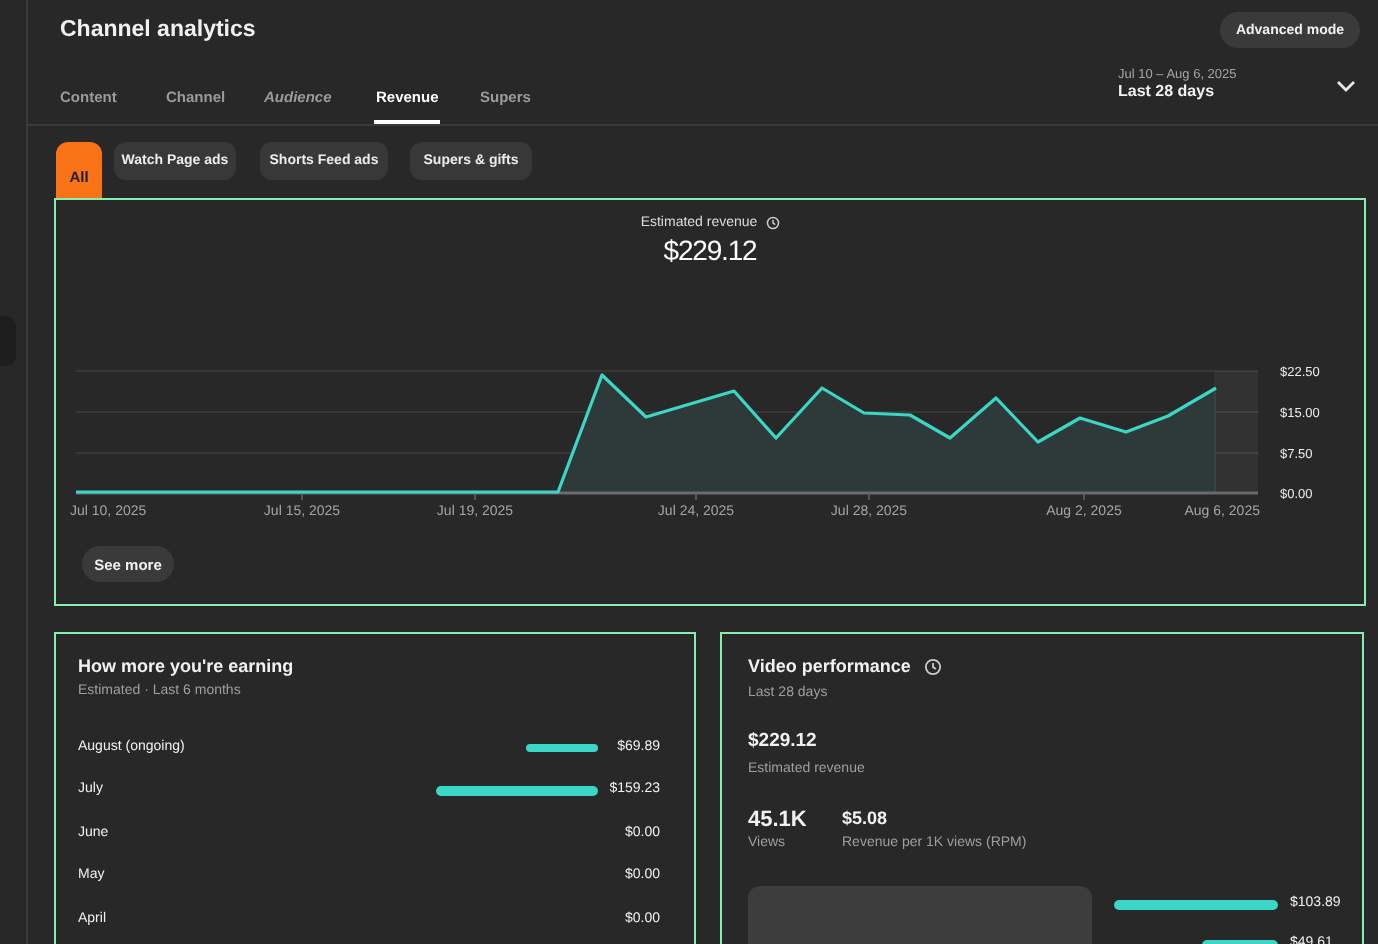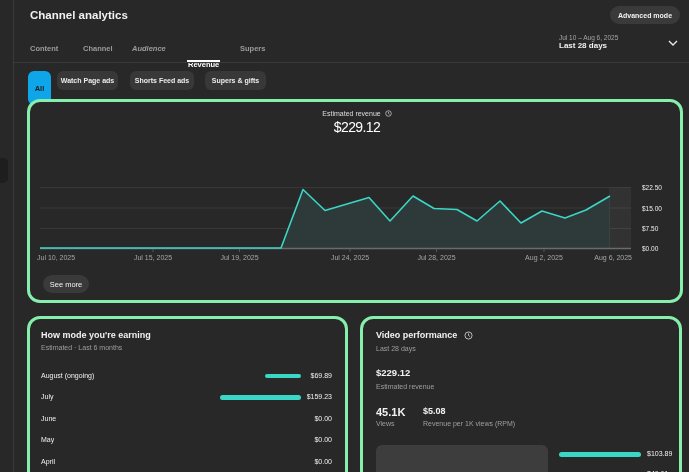--- a/index.html
+++ b/index.html
@@ -1,52 +1,52 @@
 <!DOCTYPE html>
 <html><head>
 <meta charset="utf-8">
 <style>
   html,body{margin:0;padding:0;}
   body{width:689px;height:472px;overflow:hidden;background:#282828;
        font-family:"Liberation Sans",sans-serif;position:relative;}
   .abs{position:absolute;}
-  .card{position:absolute;background:#282828;border:3px solid #86efac;border-radius:13px;box-sizing:border-box;}
+  .card{position:absolute;background:#282828;border:1px solid #86efac;border-radius:0;box-sizing:border-box;}
   .white{color:#f1f1f1;}
 </style>
 </head>
 <body>
 
 <div class="abs" style="left:13px;top:0;width:1px;height:472px;background:#3a3a3a;"></div>
 
 <div class="abs" style="left:-4px;top:158px;width:12px;height:25px;background:#1e1e1e;border-radius:5px;"></div>
 
 <div class="abs white" style="left:30px;top:9px;font-size:11.5px;font-weight:bold;">Channel analytics</div>
 
 <div class="abs" style="left:610px;top:6px;width:70px;height:18px;background:#3a3a3a;border-radius:9px;
      display:flex;align-items:center;justify-content:center;">
   <span style="color:#f1f1f1;font-size:7px;font-weight:bold;white-space:nowrap;">Advanced mode</span>
 </div>
 
 <div class="abs" style="left:0;top:44px;font-size:7.5px;font-weight:bold;color:#9b9b9b;">
   <span class="abs" style="left:30px;top:0;">Content</span>
   <span class="abs" style="left:83px;top:0;">Channel</span>
   <span class="abs" style="left:132px;top:0;font-style:italic;">Audience</span>
-  <span class="abs" style="left:188px;top:16px;color:#fff;">Revenue</span>
+  <span class="abs" style="left:188px;top:0;color:#fff;">Revenue</span>
   <span class="abs" style="left:240px;top:0;">Supers</span>
 </div>
 <div class="abs" style="left:187px;top:60px;width:33px;height:2px;background:#fff;"></div>
 <div class="abs" style="left:13px;top:62px;width:676px;height:1px;background:#3a3a3a;"></div>
 
 <div class="abs" style="left:559px;top:34px;font-size:6.5px;white-space:nowrap;color:#a5a5a5;">Jul 10 – Aug 6, 2025</div>
 <div class="abs" style="left:559px;top:41px;font-size:8px;white-space:nowrap;font-weight:bold;color:#f1f1f1;">Last 28 days</div>
 <svg class="abs" style="left:668px;top:40px;" width="10" height="7" viewBox="0 0 10 7">
   <path d="M1 1 L5 5 L9 1" stroke="#e8e8e8" stroke-width="1.4" fill="none"></path>
 </svg>
 
-<div class="abs" style="left:28px;top:71px;width:23px;height:34px;background:#0ea5e9;border-radius:6px;display:flex;align-items:center;justify-content:center;">
+<div class="abs" style="left:28px;top:71px;width:23px;height:34px;background:#f97316;border-radius:6px;display:flex;align-items:center;justify-content:center;">
   <span style="color:#1b1b1b;font-size:7.5px;font-weight:bold;white-space:nowrap;">All</span>
 </div>
 <div class="abs" style="left:57px;top:71px;width:61px;height:19px;background:#383838;border-radius:6px;display:flex;align-items:center;justify-content:center;">
   <span style="color:#ececec;font-size:7px;font-weight:bold;white-space:nowrap;">Watch Page ads</span>
 </div>
 <div class="abs" style="left:130px;top:71px;width:64px;height:19px;background:#383838;border-radius:6px;display:flex;align-items:center;justify-content:center;">
   <span style="color:#ececec;font-size:7px;font-weight:bold;white-space:nowrap;">Shorts Feed ads</span>
 </div>
 <div class="abs" style="left:205px;top:71px;width:61px;height:19px;background:#383838;border-radius:6px;display:flex;align-items:center;justify-content:center;">
   <span style="color:#ececec;font-size:7px;font-weight:bold;white-space:nowrap;">Supers &amp; gifts</span>
@@ -90,26 +90,26 @@
     <text x="7" y="157.5" fill="#a5a5a5" font-size="7" font-family="Liberation Sans">Jul 10, 2025</text>
     <text x="123" y="157.5" fill="#a5a5a5" font-size="7" font-family="Liberation Sans" text-anchor="middle">Jul 15, 2025</text>
     <text x="209.5" y="157.5" fill="#a5a5a5" font-size="7" font-family="Liberation Sans" text-anchor="middle">Jul 19, 2025</text>
     <text x="320" y="157.5" fill="#a5a5a5" font-size="7" font-family="Liberation Sans" text-anchor="middle">Jul 24, 2025</text>
     <text x="406.5" y="157.5" fill="#a5a5a5" font-size="7" font-family="Liberation Sans" text-anchor="middle">Jul 28, 2025</text>
     <text x="514" y="157.5" fill="#a5a5a5" font-size="7" font-family="Liberation Sans" text-anchor="middle">Aug 2, 2025</text>
     <text x="602" y="157.5" fill="#a5a5a5" font-size="7" font-family="Liberation Sans" text-anchor="end">Aug 6, 2025</text>
   </svg>
 
   <div class="abs" style="left:13px;top:173px;width:46px;height:18px;background:#3a3a3a;border-radius:9px;display:flex;align-items:center;justify-content:center;">
-    <span style="color:#f1f1f1;font-size:7.5px;font-weight:normal;">See more</span>
+    <span style="color:#f1f1f1;font-size:7.5px;font-weight:bold;">See more</span>
   </div>
 </div>
 
 <div class="card" style="left:27px;top:316px;width:321px;height:170px;">
-  <div class="abs" style="left:11px;top:11px;font-size:9px;font-weight:bold;color:#f1f1f1;">How mode you're earning</div>
+  <div class="abs" style="left:11px;top:11px;font-size:9px;font-weight:bold;color:#f1f1f1;">How more you're earning</div>
   <div class="abs" style="left:11px;top:25px;font-size:7px;color:#9f9f9f;">Estimated · Last 6 months</div>
 
   <div class="abs white" style="left:11px;top:52.5px;font-size:7px;">August (ongoing)</div>
   <div class="abs" style="left:235px;top:54.5px;width:36px;height:4.5px;background:#3ad6c6;border-radius:2.5px;"></div>
   <div class="abs white" style="left:246px;top:52.5px;width:56px;text-align:right;font-size:7px;">$69.89</div>
 
   <div class="abs white" style="left:11px;top:74px;font-size:7px;">July</div>
   <div class="abs" style="left:189.5px;top:76px;width:81.5px;height:4.5px;background:#3ad6c6;border-radius:2.5px;"></div>
   <div class="abs white" style="left:246px;top:74px;width:56px;text-align:right;font-size:7px;">$159.23</div>
 

